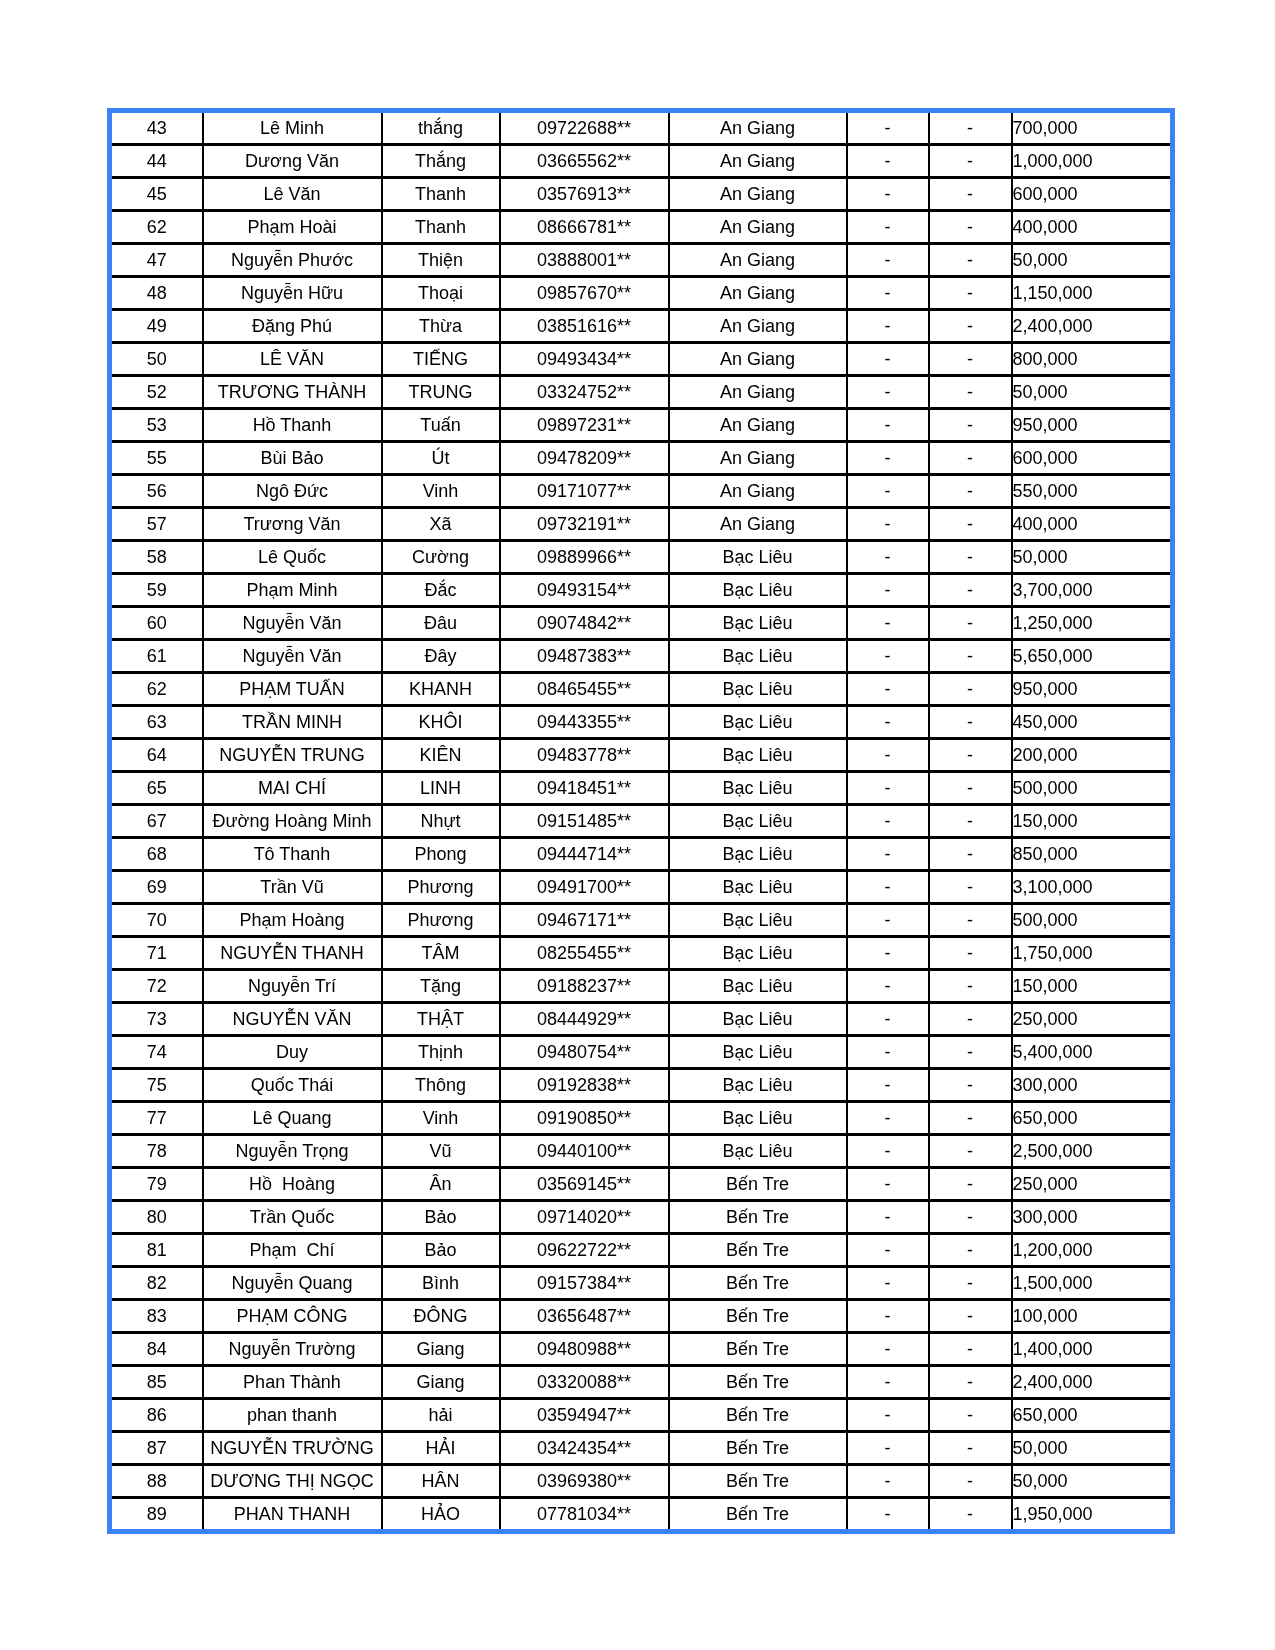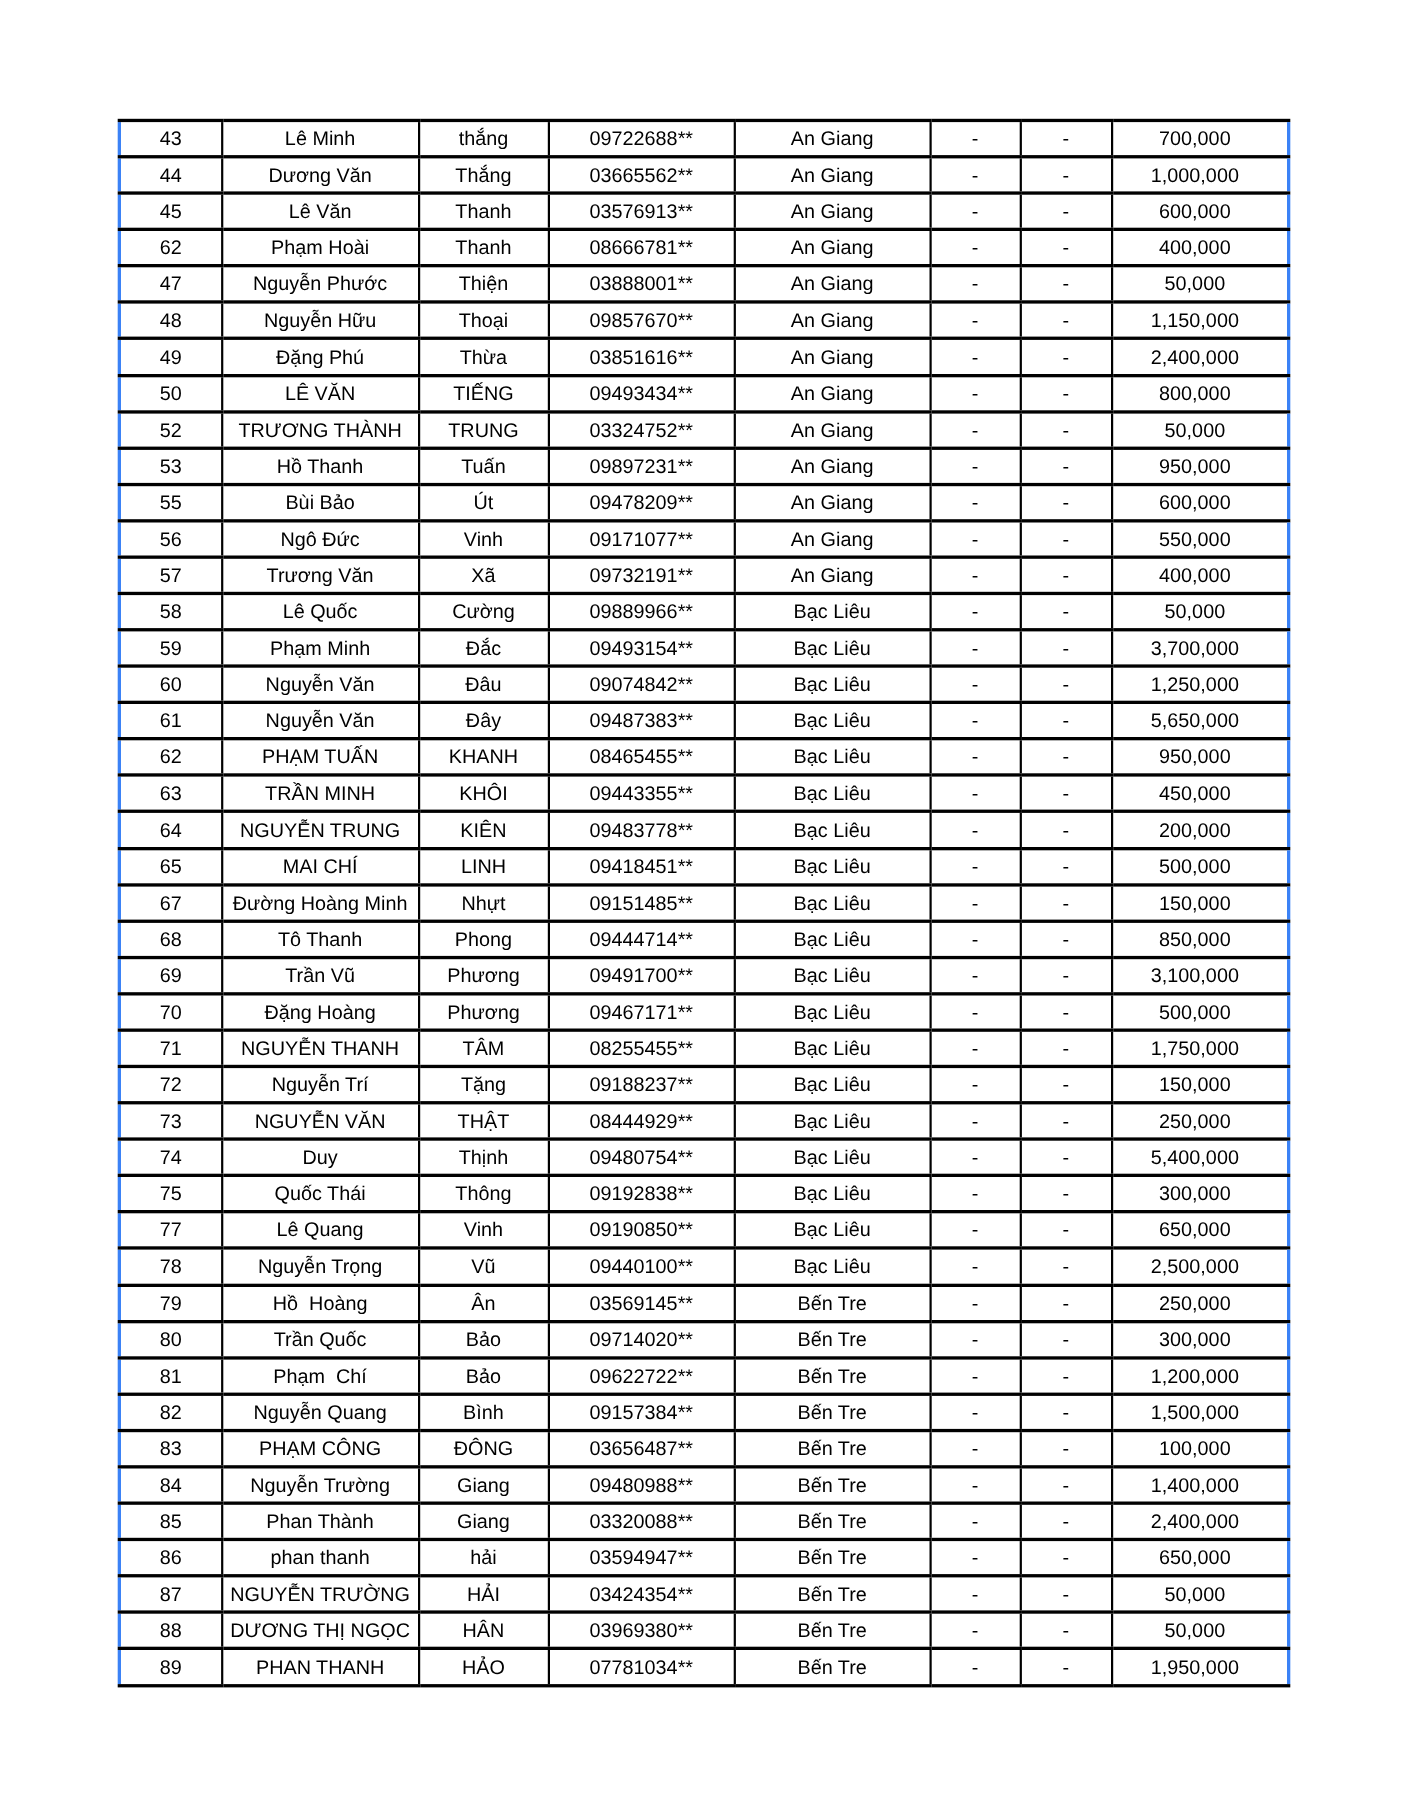--- a/index.html
+++ b/index.html
@@ -22,36 +22,36 @@
   table.roster {
     position: absolute;
     left: 107px;
     top: 108px;
     width: 1063px;
     height: 1426px;
     border-collapse: collapse;
     table-layout: fixed;
     font-size: 18px;
     line-height: 1;
-    border: 3px solid #3b82f6;
+    border: 5px solid #3b82f6;
   }
   table.roster td {
     border-left: 2px solid #000000;
     border-right: 2px solid #000000;
     border-top: 3px solid #000000;
     border-bottom: 3px solid #000000;
     padding: 0;
     height: 24px;
     text-align: center;
     vertical-align: middle;
     overflow: hidden;
     white-space: pre;
   }
   table.roster td.amount {
-    text-align: center;
+    text-align: left;
     padding-right: 9px;
     margin-top: 24px;
   }
   table.roster td.dash {
     text-align: center;
   }
 </style>
 </head>
 <body>
 
@@ -303,21 +303,21 @@
     <td>Trần Vũ</td>
     <td>Phương</td>
     <td>09491700**</td>
     <td>Bạc Liêu</td>
     <td class="dash">-</td>
     <td class="dash">-</td>
     <td class="amount">3,100,000</td>
   </tr>
         <tr>
     <td>70</td>
-    <td>Đặng Hoàng</td>
+    <td>Phạm Hoàng</td>
     <td>Phương</td>
     <td>09467171**</td>
     <td>Bạc Liêu</td>
     <td class="dash">-</td>
     <td class="dash">-</td>
     <td class="amount">500,000</td>
   </tr>
         <tr>
     <td>71</td>
     <td>NGUYỄN THANH</td>

